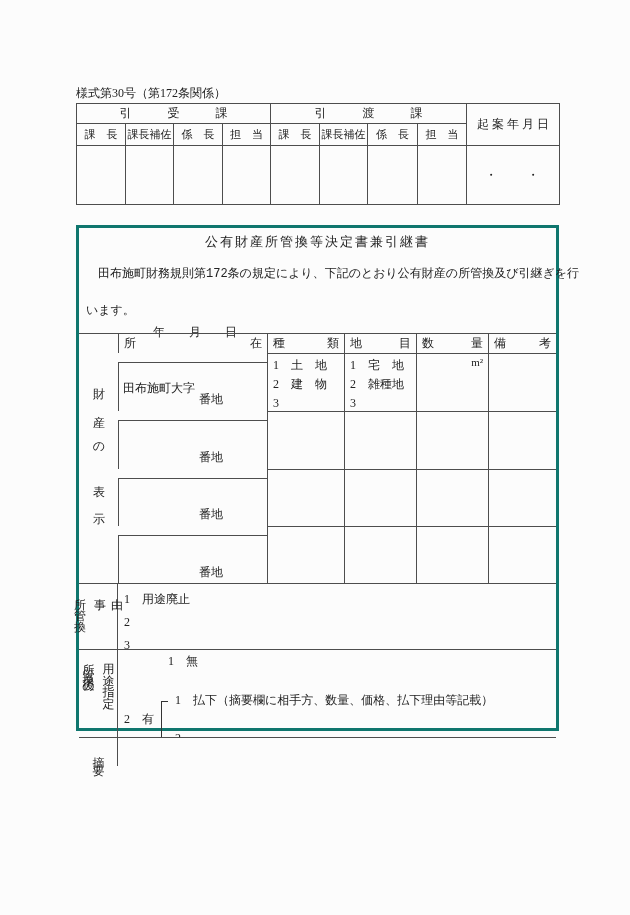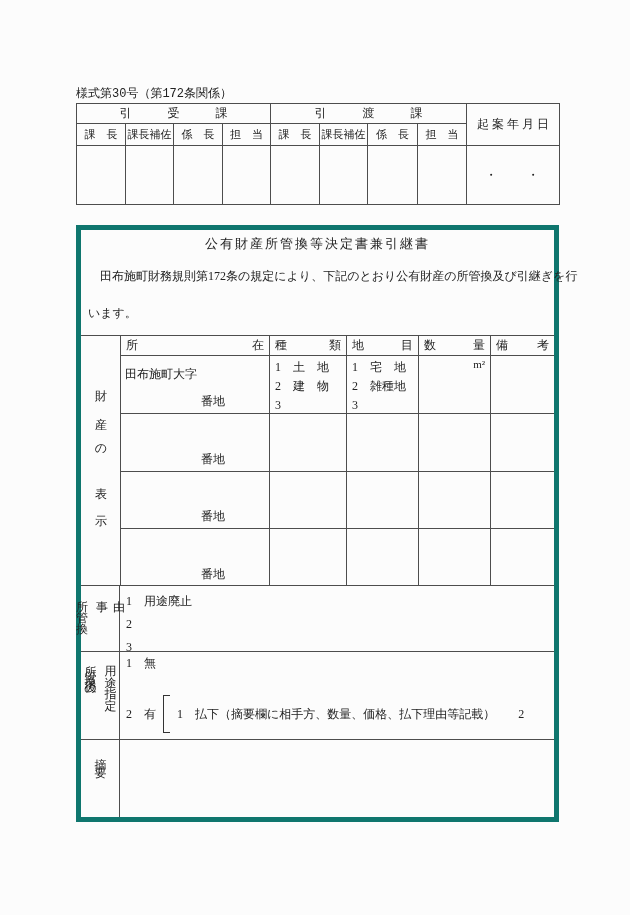--- a/index.html
+++ b/index.html
@@ -7,65 +7,65 @@
   body {
     background: #fcfcfc;
     font-family: "Liberation Serif", "DejaVu Serif", serif;
     color: #222;
     position: relative;
     font-size: 12px;
   }
   .page { position: absolute; inset: 0; }
 
   
-  .form-number { position: absolute; left: 76px; top: 85px; font-size: 12px; font-family: Liberation Mono, monospace; }
+  .form-number { position: absolute; left: 76px; top: 85px; font-size: 12px; }
 
   
   table.approval {
     position: absolute; left: 76px; top: 103px;
     width: 483px; border-collapse: collapse; table-layout: fixed;
   }
   table.approval td {
     border: 1px solid #4d4d4d;
     text-align: center; vertical-align: middle;
     font-size: 12px; overflow: hidden; white-space: nowrap;
   }
   table.approval tr.hdr-top td { height: 20px; }
   table.approval tr.hdr-roles td { height: 22px; font-size: 11px; text-align: center; }
   table.approval tr.sig-row td { height: 59px; }
   td.kian-hdr { font-size: 11.5px; }
   td.kian-value { font-size: 12px; letter-spacing: 2px; }
 
   
   .main-box {
     position: absolute; left: 76px; top: 225px;
-    width: 483px; height: 597px;
-    border: 5px solid #0f766e;
+    width: 483px; height: 506px;
+    border: 3px solid #0f766e;
   }
   .doc-title { margin-top: 5px; text-align: center; font-size: 13px; letter-spacing: 2px; }
-  .doc-body { margin: 13px 7px 0 7px; line-height: 21px; white-space: nowrap; }
+  .doc-body { margin: 13px 7px 0 7px; line-height: 21px; white-space: nowrap; font-family: Liberation Mono, monospace; }
   .doc-date { margin-left: 74px; line-height: 20px; }
 
   .lower { position: absolute; left: 0; right: 0; top: 105px; bottom: 0; display: flex; flex-direction: column; }
 
   
   .prop-grid {
     display: grid; height: 250px;
     grid-template-columns: 39px 149px 77px 72px 72px 1fr;
     grid-template-rows: 19px 58px 58px 57px 58px;
     border-top: 1px solid #4d4d4d;
   }
   .prop-grid > div { overflow: hidden; }
   .bl { border-left: 1px solid #4d4d4d; }
   .bt { border-top: 1px solid #4d4d4d; }
   .side-label-cell { grid-row: 1 / span 5; grid-column: 1; display: flex; justify-content: center; }
   .vtext { writing-mode: vertical-lr; text-orientation: upright; }
   .side-label { letter-spacing: 28px; margin-top: 44px; font-size: 12px; }
   .hdr-cell { display: flex; justify-content: space-between; align-items: center; padding: 0 5px; font-size: 12px; }
-  .loc-cell { position: relative; padding: 10px 4px; }
+  .loc-cell { position: relative; padding: 17px 4px; margin-top: 9px; }
   .banchi { position: absolute; bottom: 3px; left: 80px; }
   .list-cell { padding: 2px 5px; line-height: 19px; }
   .unit-cell { text-align: right; padding: 2px 5px; font-size: 11px; }
 
   
   .form-row { border-top: 1px solid #4d4d4d; display: flex; }
   .row-mae { height: 42px; align-items: center; padding-left: 7px; }
   .row-jiyu { height: 66px; }
   .row-shitei { height: 88px; }
   .row-tekiyo { flex: 1; }
@@ -79,27 +79,27 @@
   .jiyu-l { letter-spacing: 11px; padding-top: 5px; }
   .jiyu-r { letter-spacing: 33px; padding-top: 5px; }
   .shitei-l { letter-spacing: 5px; padding-top: 4px; }
   .shitei-r { letter-spacing: 11px; padding-top: 4px; }
   .tekiyo-lbl { letter-spacing: 10px; padding-top: 8px; }
 
   .jiyu-items { padding: 4px 0 0 6px; }
   .jiyu-items > div { line-height: 23px; }
 
   .shitei-content { padding-left: 6px; }
-  .shitei-item1 { padding-top: 4px; line-height: 15px; }
+  .shitei-item1 { padding-top: 4px; line-height: 15px; margin-left: 44px; }
   .shitei-group { display: flex; align-items: center; margin-top: 24px; }
   .bracket {
     width: 7px; height: 38px; margin: 0 7px 0 7px;
     border-left: 1px solid #333; border-top: 1px solid #333; border-bottom: 1px solid #333;
   }
-  .branches { display: flex; flex-direction: row; gap: 23px; }
+  .branches { display: flex; flex-direction: column; gap: 23px; }
   .branches > div { line-height: 15px; }
 </style>
 </head>
 <body>
 
 <div class="page">
 
   <div class="form-number">様式第30号（第172条関係）</div>
 
   <table class="approval">
@@ -141,20 +141,21 @@
       <td></td>
       <td class="kian-value">・　　・</td>
     </tr>
   </tbody>
     </table>
 
   <div class="main-box">
     <div class="doc-title">公有財産所管換等決定書兼引継書</div>
     <div class="doc-body">　田布施町財務規則第172条の規定により、下記のとおり公有財産の所管換及び引継ぎを行</div>
     <div class="doc-body" style="margin-top:16px">います。</div>
+    <div class="doc-date">年　　月　　日</div>
 
     <div class="lower">
 
       <div class="prop-grid">
         <div class="side-label-cell">
           <div class="vtext side-label">財産の表示</div>
         </div>
 
         <div class="hdr-cell bl" style="grid-row:1">
           <span>所</span>

